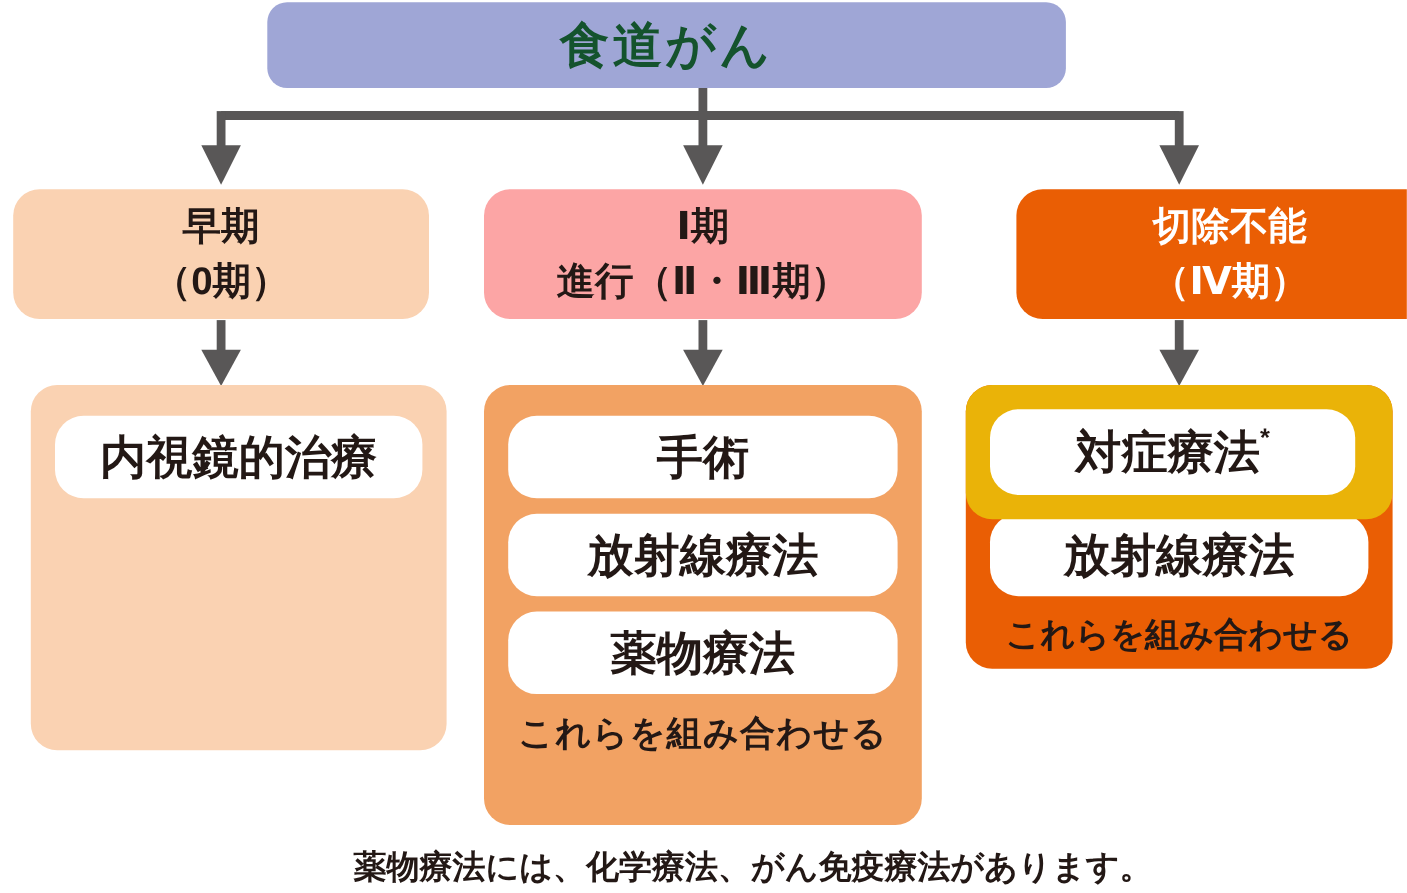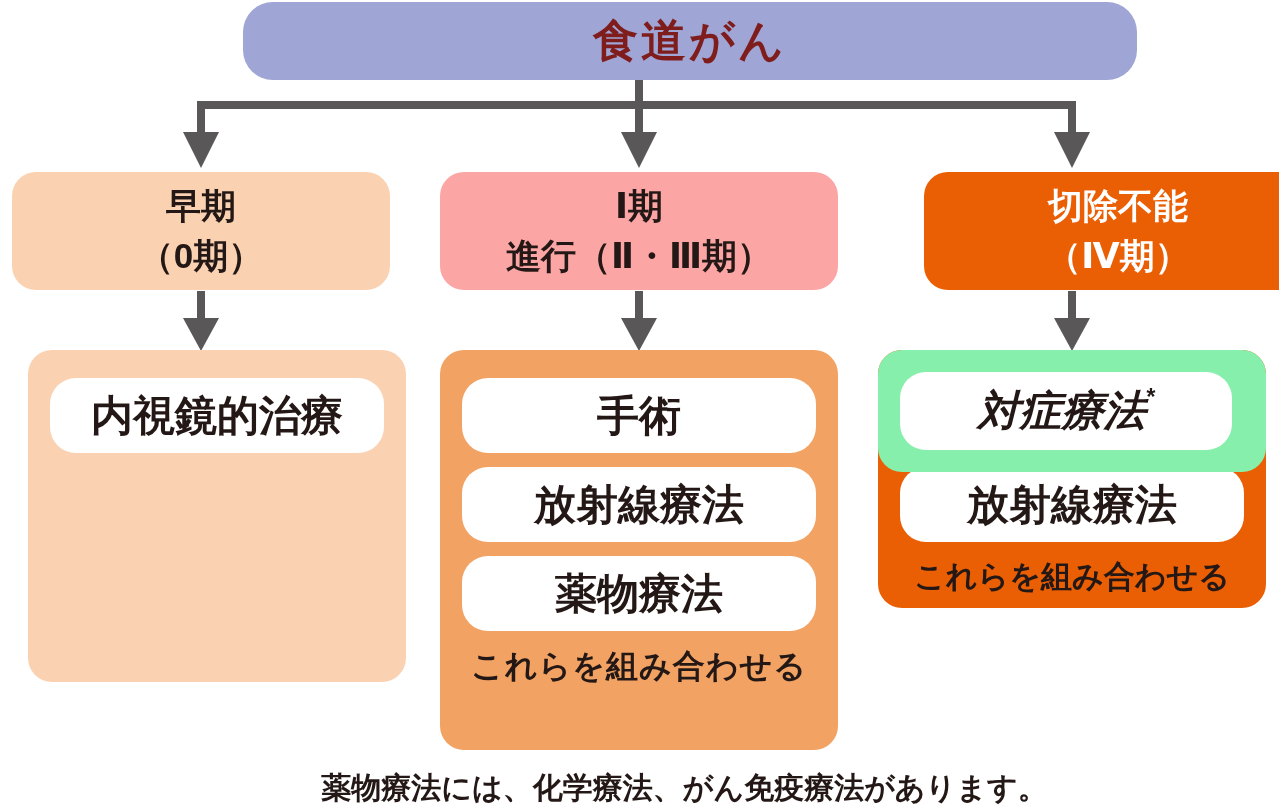--- a/index.html
+++ b/index.html
@@ -14,25 +14,25 @@
   }
   .connector-svg {
     position: absolute;
     left: 0; top: 0;
     width: 1279px; height: 812px;
     z-index: 0;
   }
   .root-node {
     position: absolute;
     left: 243px; top: 2px;
-    width: 894px; height: 78px;
+    width: 726px; height: 78px;
     background: #9FA6D6;
-    border-radius: 30px;
+    border-radius: 18px;
     display: flex; align-items: center; justify-content: center;
-    color: #7f1d1d;
+    color: #14532d;
     font-size: 45px;
     font-weight: bold;
     letter-spacing: 3px;
     z-index: 1;
   }
   .stage-header {
     position: absolute;
     top: 172px; height: 118px;
     border-radius: 24px;
     display: flex; flex-direction: column;
@@ -49,21 +49,21 @@
     position: absolute;
     top: 350px;
     border-radius: 24px;
     z-index: 1;
     box-sizing: border-box;
     padding: 28px 22px 0 22px;
   }
   .stage-body.early { left: 28px;  width: 378px; height: 332px; background: #FAD2B2; }
   .stage-body.mid   { left: 440px; width: 398px; height: 400px; background: #F2A263; }
   .stage-body.late-a { left: 878px; width: 388px; height: 258px; background: #EA5E04; }
-  .stage-body.late-b { left: 878px; width: 388px; height: 122px; background: #86efac; padding: 22px 34px 0 22px; font-style: italic; }
+  .stage-body.late-b { left: 878px; width: 388px; height: 122px; background: #eab308; padding: 22px 34px 0 22px; }
   .treatment-pill {
     background: #ffffff;
     border-radius: 26px;
     height: 75px;
     display: flex; align-items: center; justify-content: center;
     font-size: 42px; font-weight: bold;
     color: #231815;
     margin-bottom: 14px;
   }
   .stage-body.late-b .treatment-pill { height: 78px; margin-bottom: 0; }

